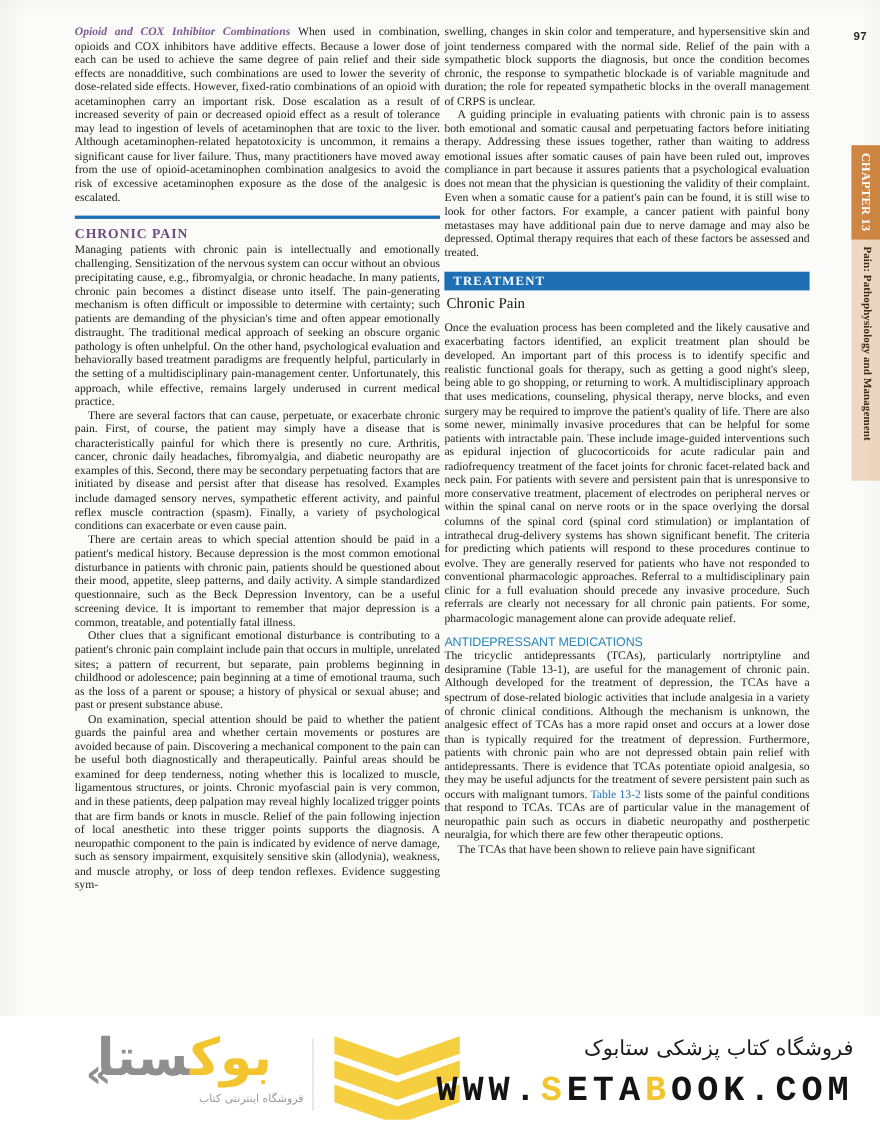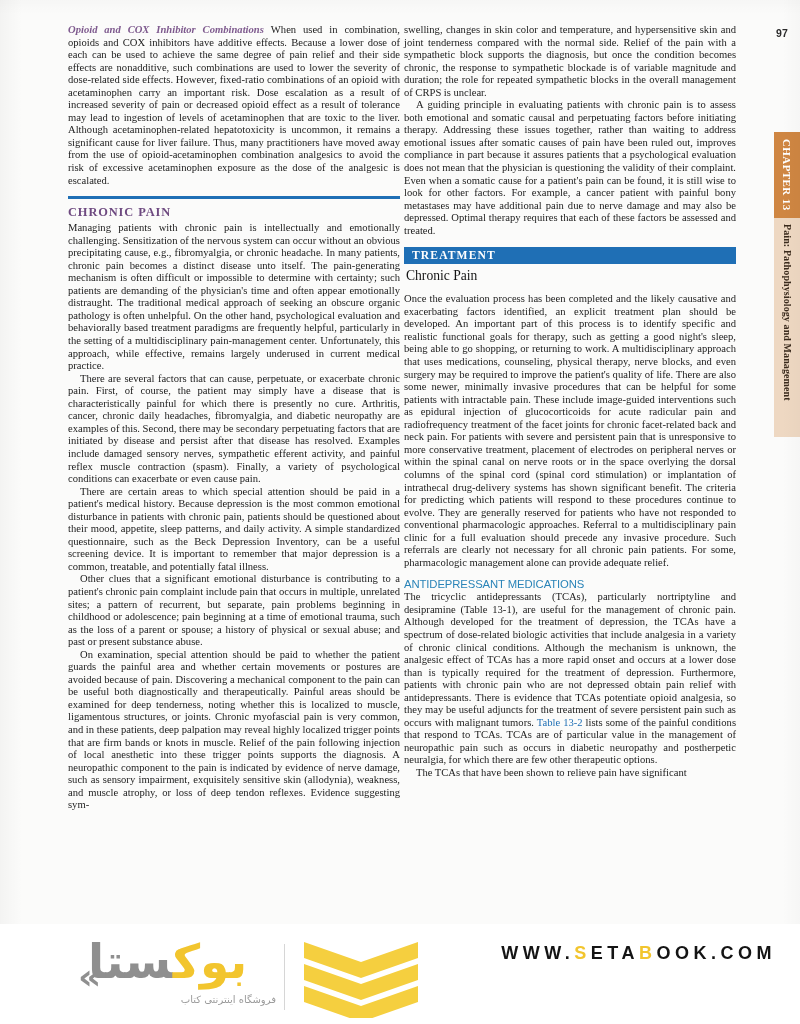--- a/index.html
+++ b/index.html
@@ -255,22 +255,22 @@
   #brand-fa {
     font-family: "DejaVu Sans", sans-serif;
     font-size: 19px;
     color: #1c1c1c;
     direction: rtl;
     line-height: 30px;
     white-space: nowrap;
   }
   #brand-url {
     margin-top: 5px;
-    font-family: Liberation Sans, sans-serif;
-    font-size: 18px;
+    font-family: Liberation Mono, monospace;
+    font-size: 32px;
     font-weight: bold;
     color: #141414;
     letter-spacing: 4.5px;
     white-space: nowrap;
   }
   #brand-url .hl { color: #f2c52e; }
 </style>
 </head>
 <body>
 
@@ -333,15 +333,16 @@
     <div class="chev" style="top:8px;">
       <svg width="118" height="78" viewBox="0 0 118 78" xmlns="http://www.w3.org/2000/svg">
         <path d="M2 2 L59 22 L116 2 L116 18 L59 38 L2 18 Z" fill="#f5cf3f"></path>
         <path d="M2 24 L59 44 L116 24 L116 40 L59 60 L2 40 Z" fill="#f5cf3f"></path>
         <path d="M2 46 L59 66 L116 46 L116 62 L59 82 L2 62 Z" fill="#f5cf3f"></path>
       </svg>
     </div>
   </div>
 
   <div id="brand-text">
+    <div id="brand-fa">فروشگاه کتاب پزشکی ستابوک</div>
     <div id="brand-url"><span>WWW.</span><span class="hl">S</span><span>ETA</span><span class="hl">B</span><span>OOK.COM</span></div>
   </div>
 </div>
 
 </body></html>

